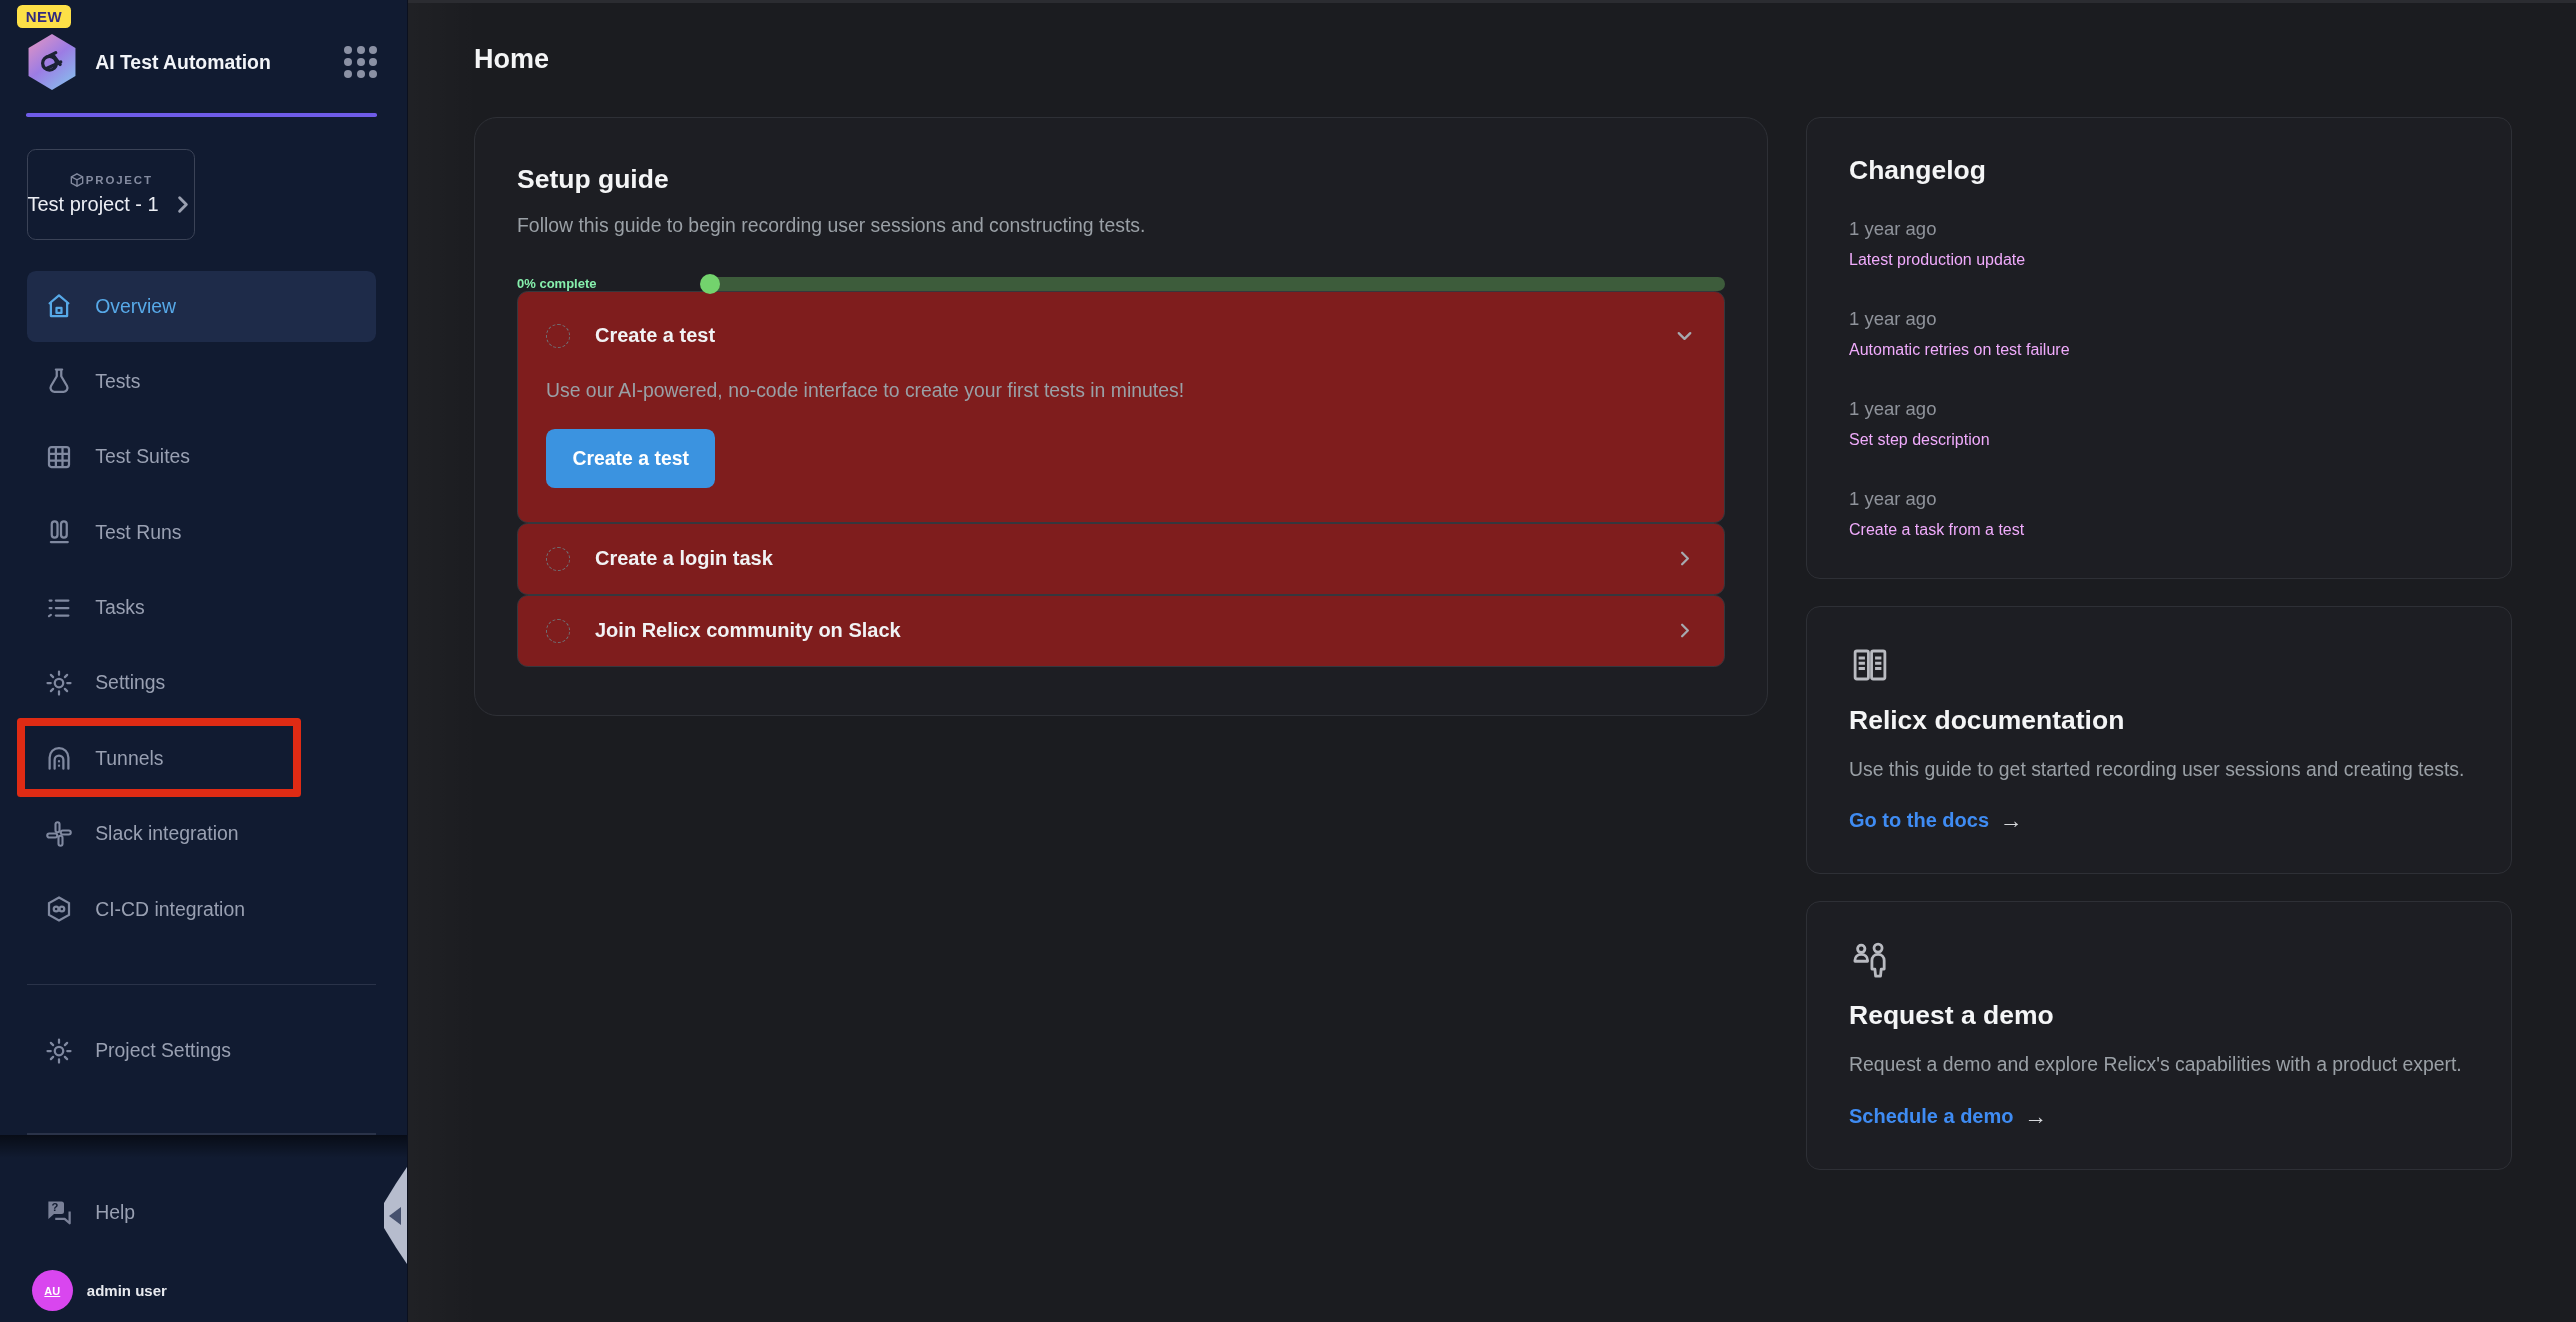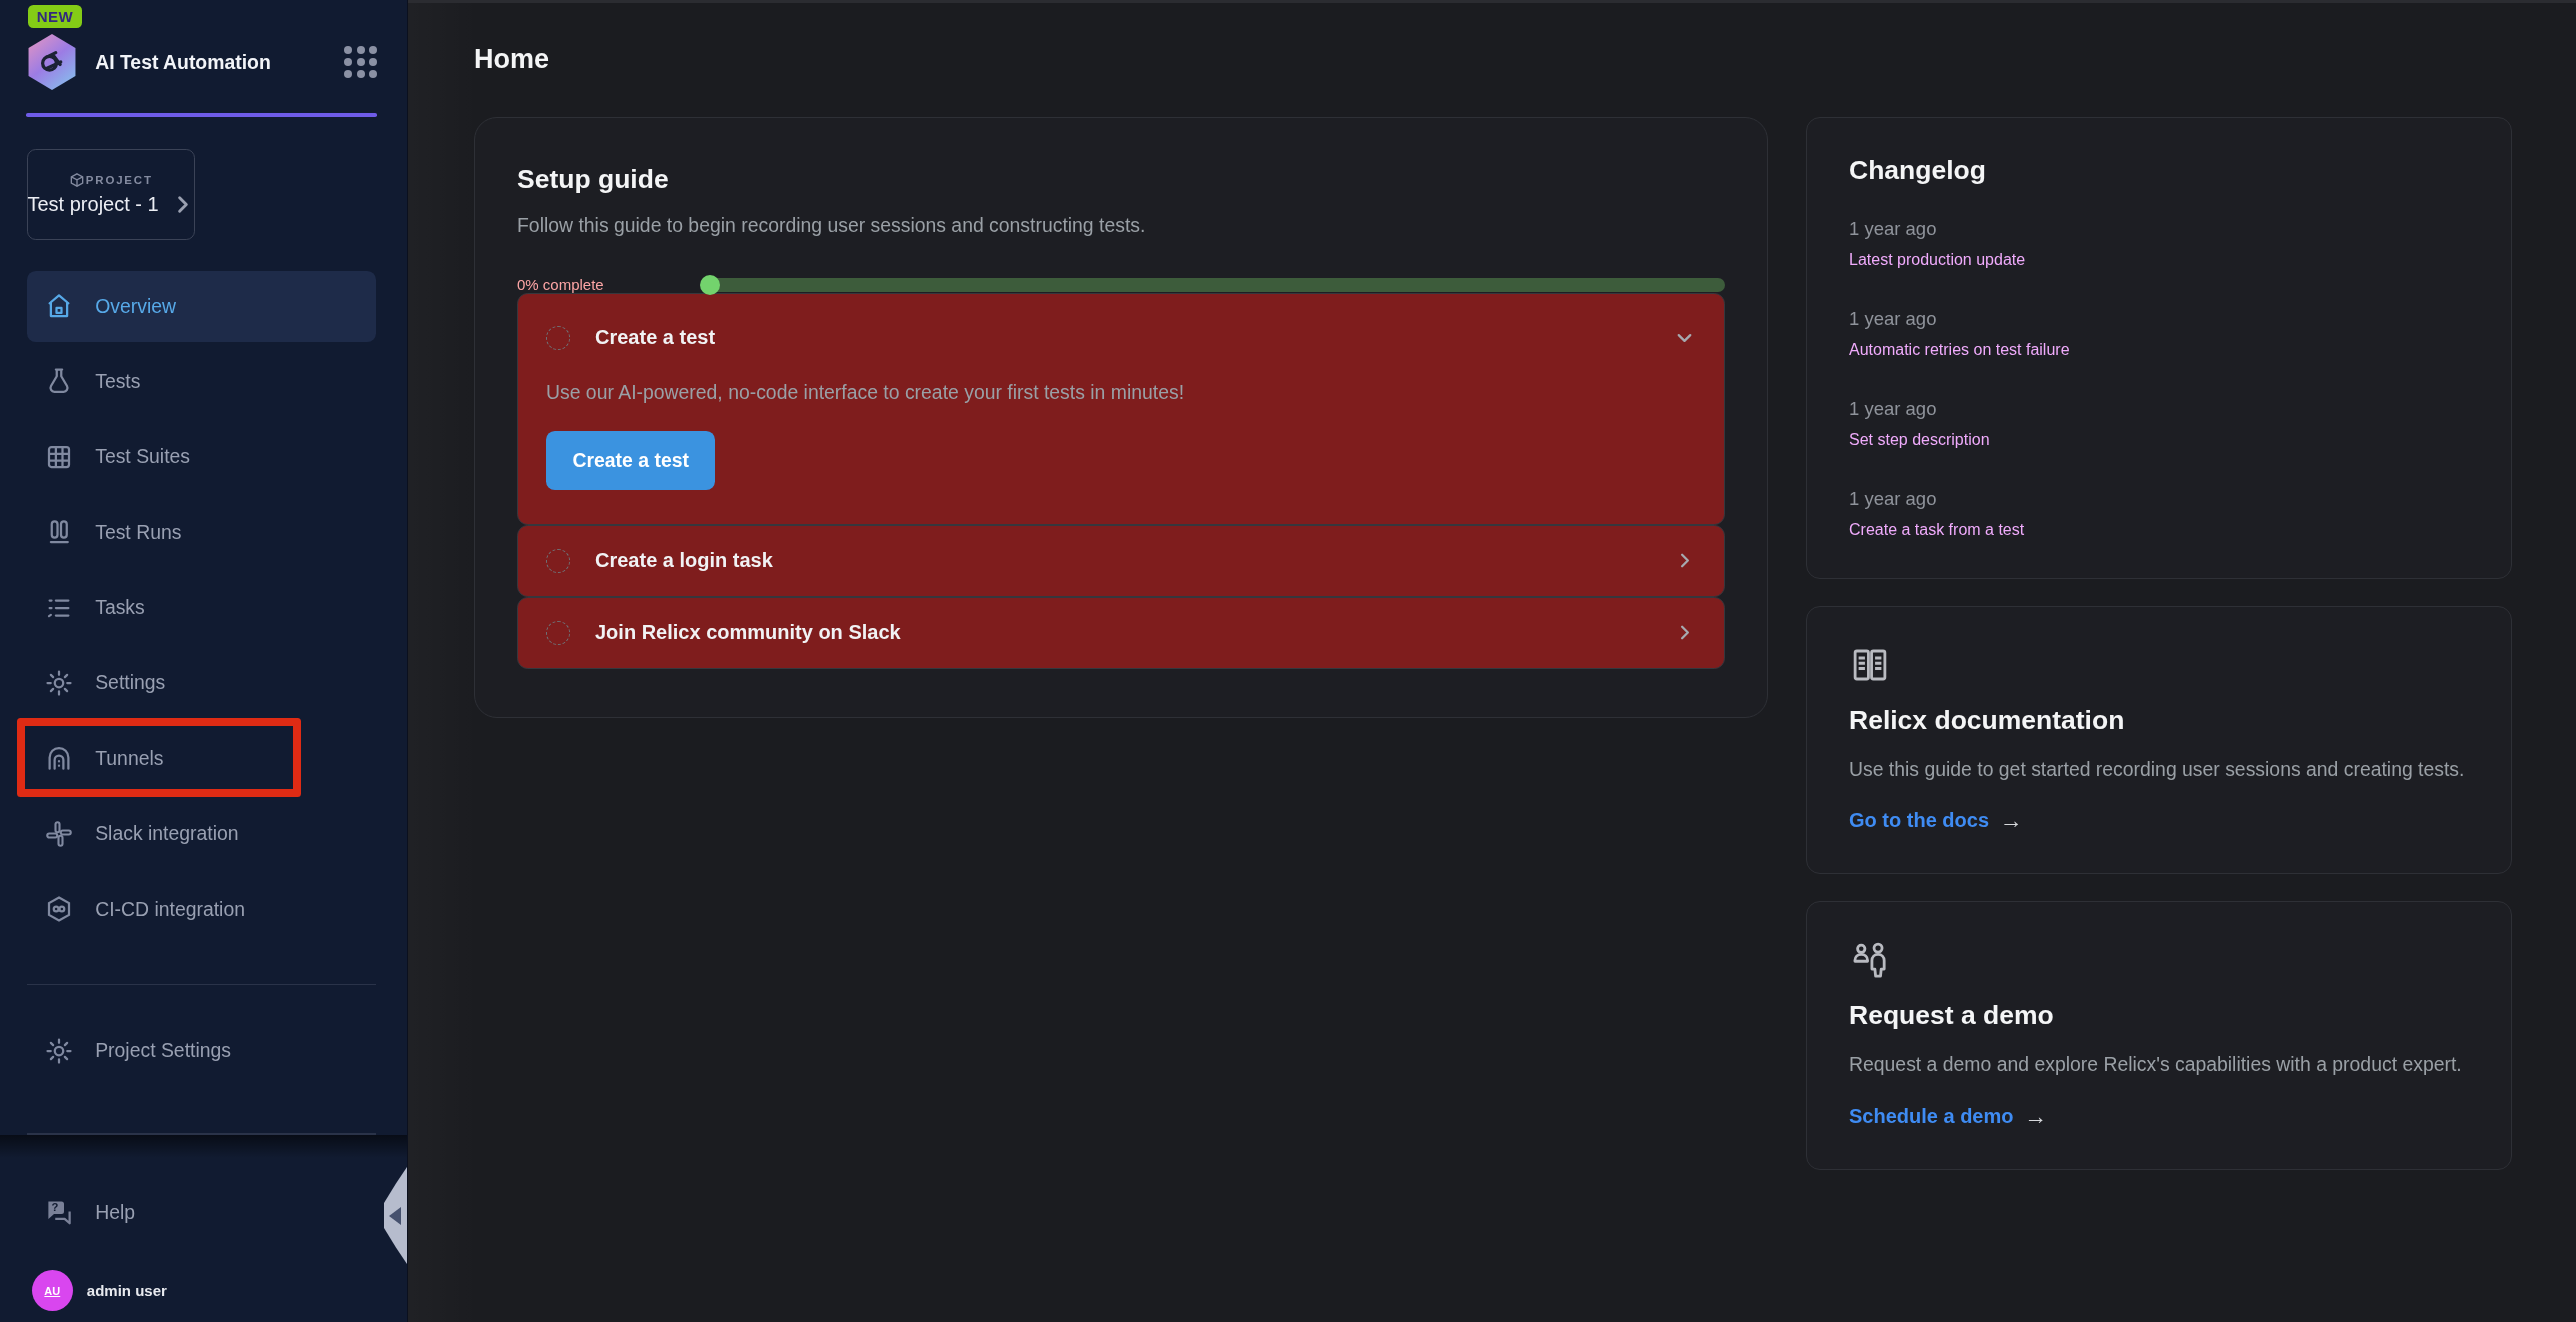--- a/index.html
+++ b/index.html
@@ -3,21 +3,21 @@
 <meta charset="utf-8">
 <style>
   * { margin:0; padding:0; box-sizing:border-box; }
   html,body { width:2576px; height:1322px; overflow:hidden; background:#1b1c20;
               font-family:"Liberation Sans", sans-serif; }
   .app { display:flex; width:100%; height:100%; }
 
   
   .sidebar { position:relative; width:408px; height:100%; background:#111b31;
              flex:0 0 408px; border-right:0.9px solid #0b101e; }
-  .new-badge { position:absolute; top:5.3px; left:28px; background:#84cc16; color:#322a7e;
+  .new-badge { position:absolute; top:5.3px; left:17px; background:#fde047; color:#322a7e;
                font-size:15px; font-weight:bold; padding:2.6px 8.8px 3.5px; border-radius:5.3px; letter-spacing:0.4px; }
   .brand-row { display:flex; align-items:center; margin:34px 30px 0 26.5px; }
   .logo-hex { width:51px; height:56px; flex:0 0 51px;
               clip-path:polygon(50% 0,96% 25%,96% 75%,50% 100%,4% 75%,4% 25%);
               background:linear-gradient(140deg,#e295c3 5%,#9c7ce4 48%,#85c4ee 95%);
               display:flex; align-items:center; justify-content:center; }
   .brand-title { color:#f2f4f8; font-weight:bold; font-size:19.4px; line-height:24px; margin-left:17.7px; flex:1; }
   .grid-dots { display:grid; grid-template-columns:repeat(3,8px); grid-gap:4.4px; cursor:pointer; }
   .grid-dots i { width:8px; height:8px; border-radius:50%; background:#8b91a4; }
   .brand-underline { height:3.5px; background:#6f5ce8; margin:23px 30px 0 25.6px; border-radius:1.8px; }
@@ -66,21 +66,21 @@
   .page-title { color:#f4f5f6; font-size:27px; font-weight:bold; }
   .columns { display:flex; align-items:flex-start; gap:38px; margin-top:42px; }
 
   .card { background:#1d1e23; border:1.8px solid #2e3036; border-radius:14px; }
   .setup-card { flex:1; padding:46px 42px 48px;border-radius:23px; }
   .card-h { color:#f4f5f6; font-size:26.5px; font-weight:bold; }
   .muted { color:#9aa0a6; font-size:19.4px; }
   .setup-sub { margin-top:19.4px; }
 
   .progress-row { display:flex; align-items:center; margin-top:39px; }
-  .progress-label { color:#fca5a5; font-size:15px; font-weight:normal; width:184px; flex:0 0 184px; }
+  .progress-label { color:#86efac; font-size:13px; font-weight:bold; width:184px; flex:0 0 184px; }
   .progress-track { position:relative; flex:1; height:14px; border-radius:8px; background:#3d5c3b; }
   .progress-dot { position:absolute; left:-0.9px; top:50%; transform:translateY(-50%);
                   width:20px; height:20px; border-radius:50%; background:#73d36d; }
 
   .subcard { background:#7f1d1d; border:1.8px solid #36373d; border-radius:10.6px; }
   .subcard.expanded { padding:23px 28px 34px; }
   .step-head { display:flex; align-items:center; height:41px; }
   .subcard.collapsed { height:72px; display:flex; align-items:center; padding:0 28px; }
   .dashed-circle { width:24px; height:24px; border:1.8px dashed #6f7277; border-radius:50%; flex:0 0 24px; }
   .step-title { color:#f1f2f4; font-size:20px; font-weight:bold; margin-left:25px; flex:1; }

